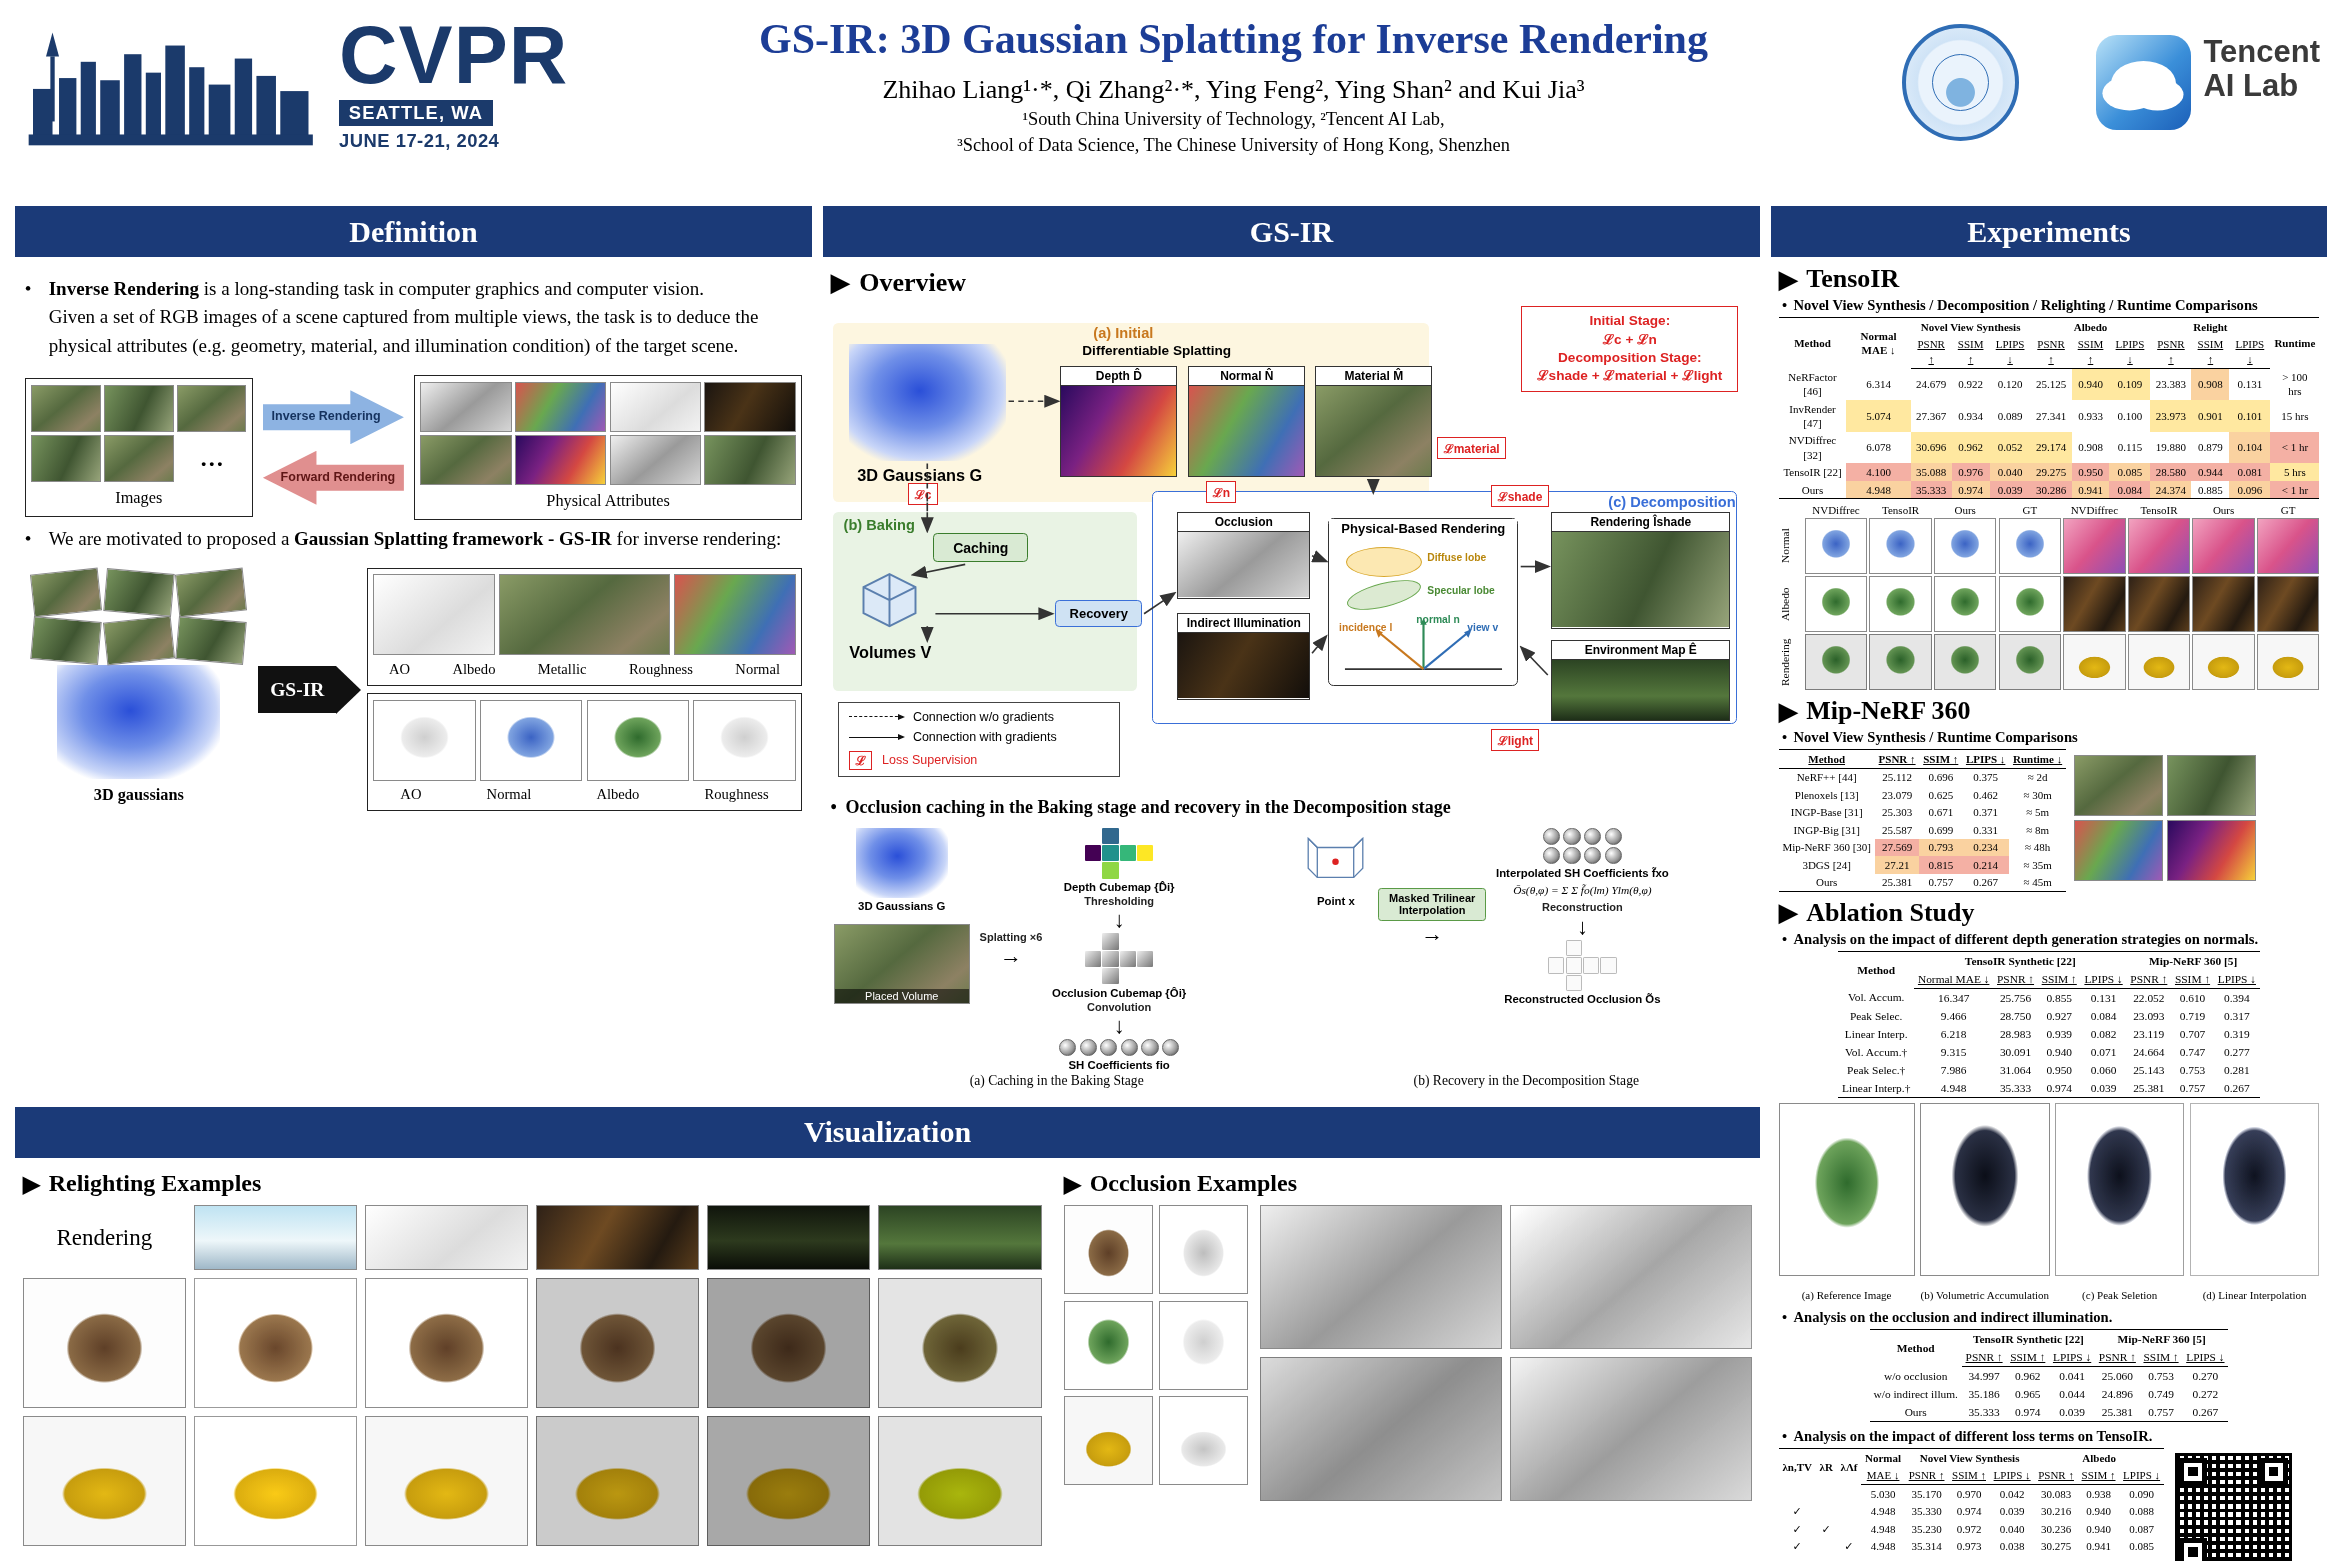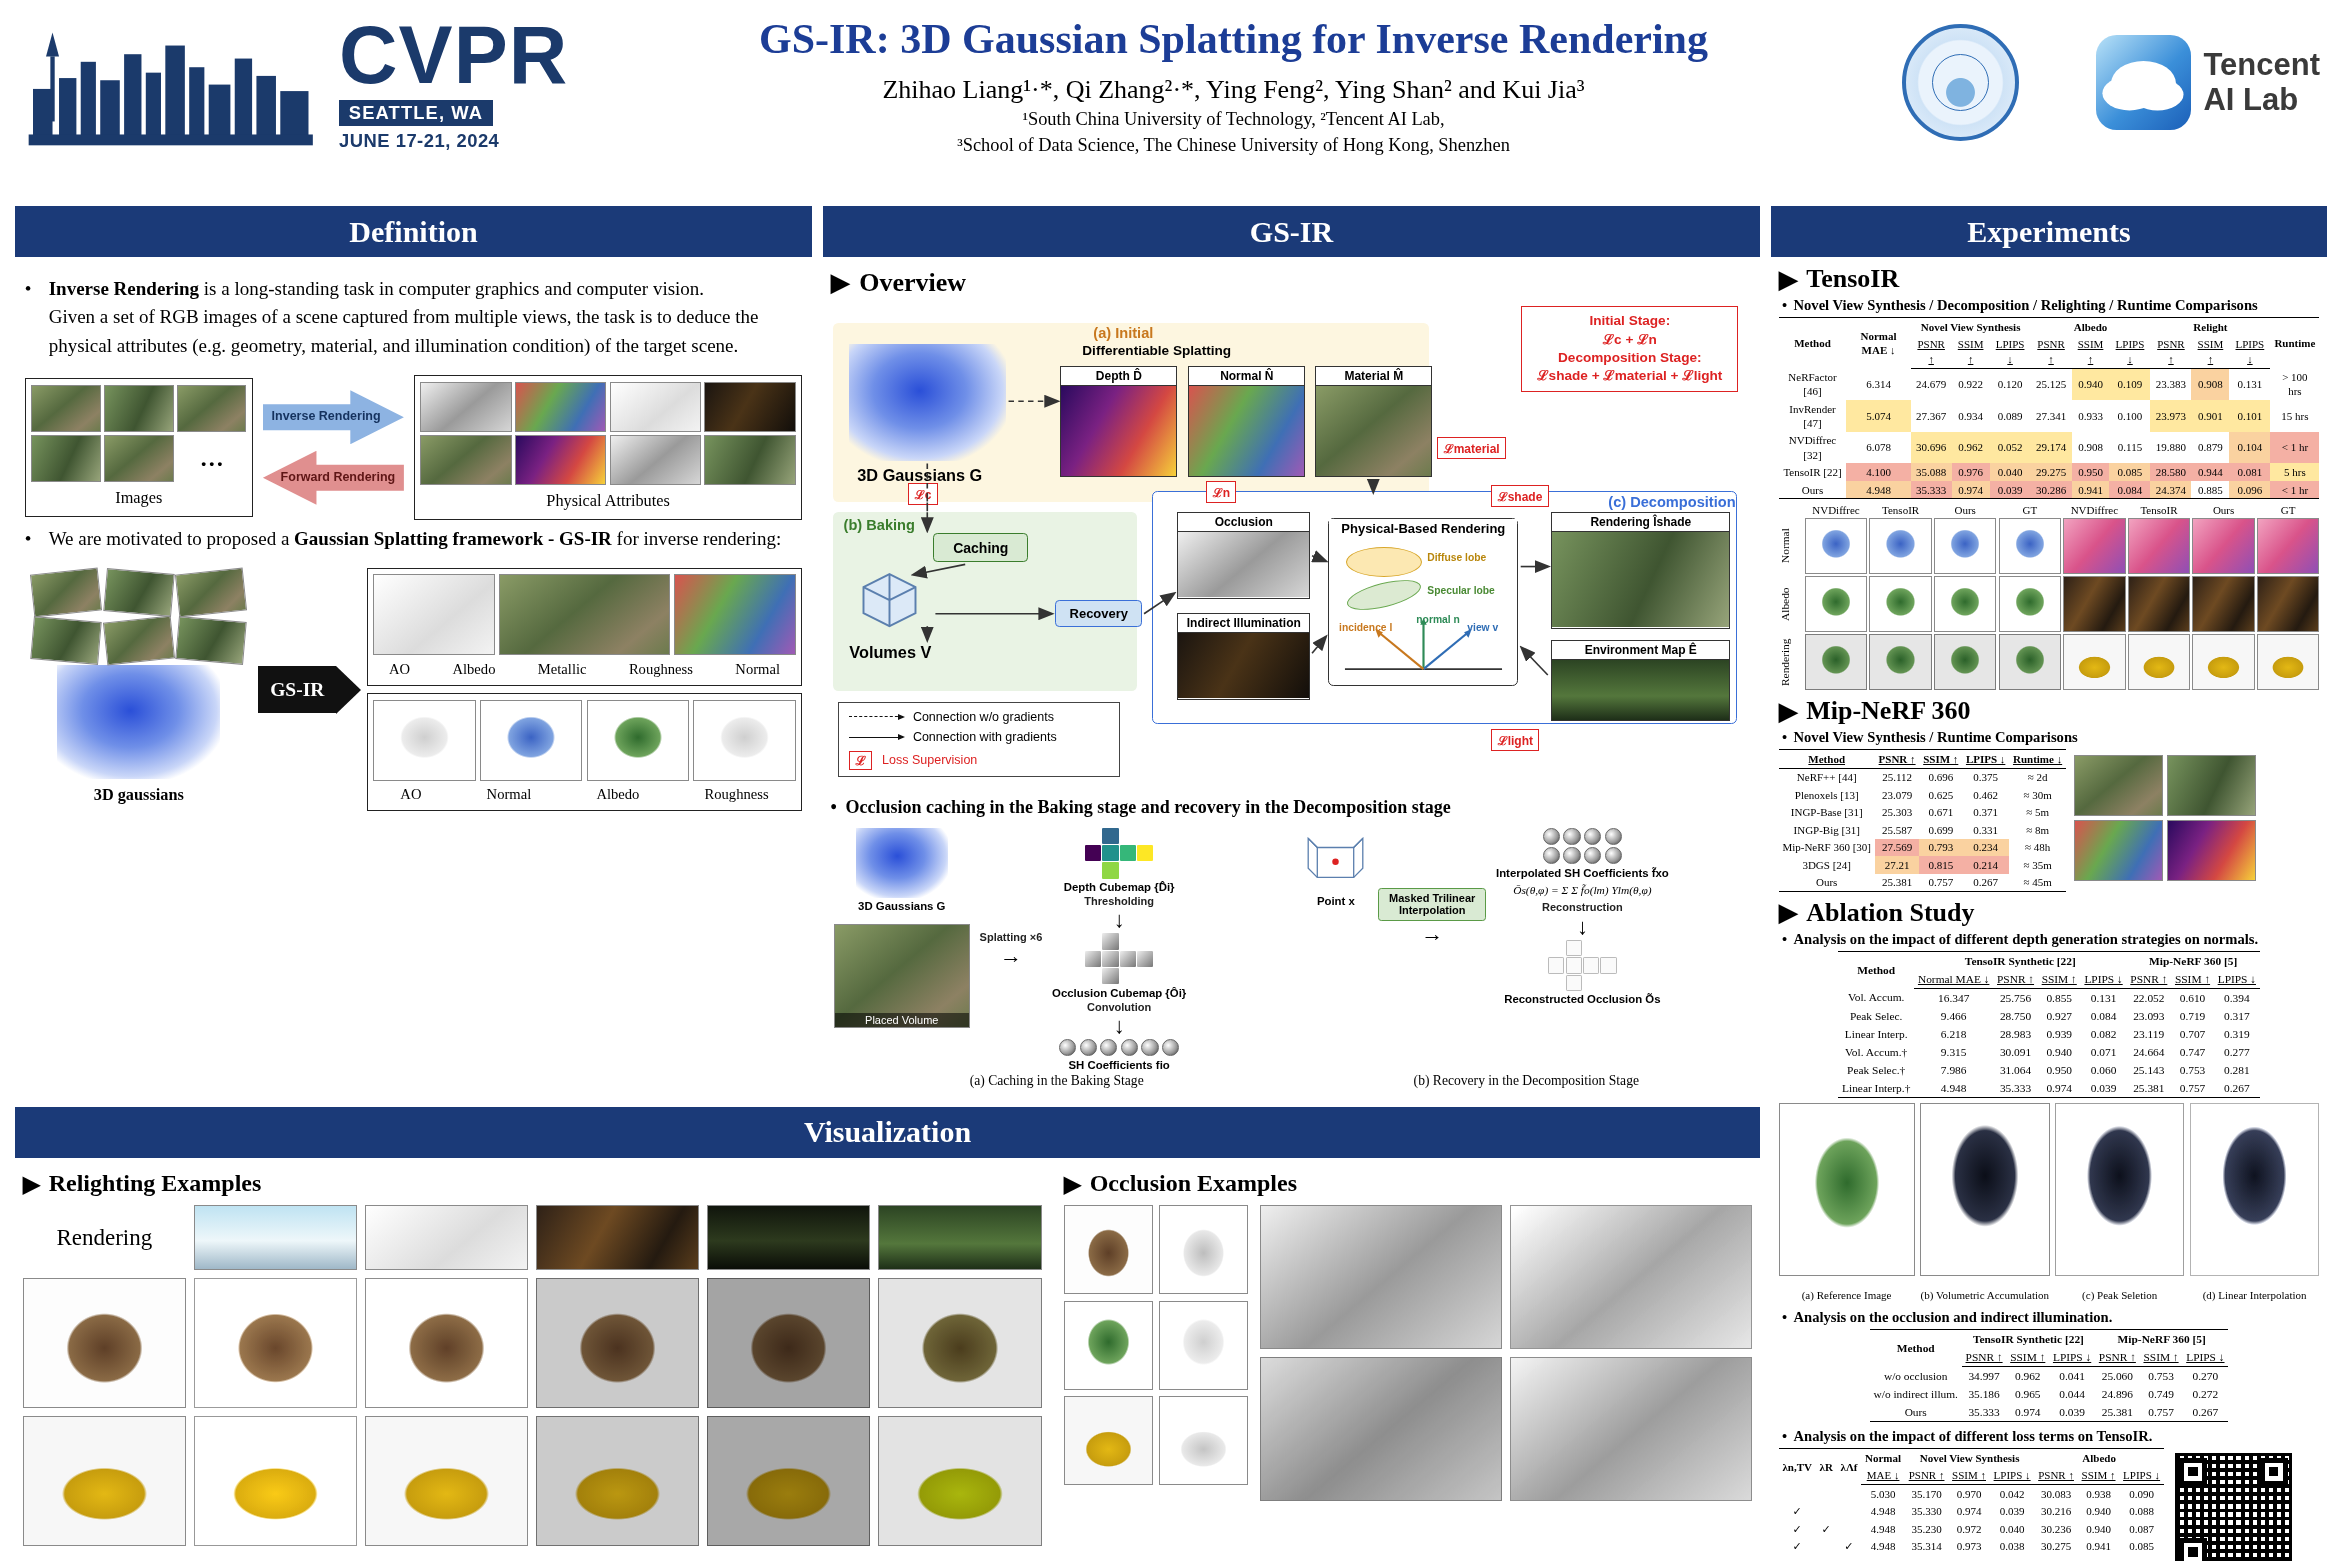--- a/index.html
+++ b/index.html
@@ -16,21 +16,21 @@
   .cvpr-loc { background:#1b3a6b; color:#fff; font-family:"Liberation Sans",sans-serif; font-weight:bold; font-size:18.4px; padding:2.2px 9.8px; width:max-content; letter-spacing:1.1px; }
   .cvpr-date { color:#1b3a6b; font-family:"Liberation Sans",sans-serif; font-weight:bold; font-size:18.4px; letter-spacing:0.5px; }
   .hdr-center { flex:1; text-align:center; padding-top:2.2px; }
   .hdr-title { font-size:42px; font-weight:bold; color:#1c3d96; }
   .hdr-authors { font-size:26px; margin-top:12px; }
   .hdr-affil { font-size:18.4px; margin-top:4.3px; }
   .logos { width:515px; display:flex; justify-content:flex-end; align-items:center; gap:33px; padding-top:11px; }
   .scut-seal { width:117px; height:117px; border-radius:50%; border:4.9px solid #2f6db5; background:radial-gradient(circle,#eaf3fc 54%, #cfe3f6 56%, #eaf3fc); position:relative; flex:none; }
   .scut-seal .seal-inner { position:absolute; inset:26px; border-radius:50%; border:1.6px solid #2f6db5;
       background:radial-gradient(circle at 50% 68%, #7fb3e0 0 30%, transparent 32%); }
-  .tencent { display:flex; align-items:center; gap:12px;margin-left:44px; }
+  .tencent { display:flex; align-items:flex-start; gap:12px;margin-left:44px; }
   .tc-mark { width:95px; height:95px; border-radius:20.6px; background:linear-gradient(135deg,#b9e2f8,#3b8fd9 55%,#1b5fb8); position:relative; flex:none; }
   .tc-mark::after { content:''; position:absolute; left:15px; right:15px; top:26px; bottom:24px; background:#fff; border-radius:50%; box-shadow:-14px 9.8px 0 -5.4px #fff, 14px 11px 0 -6.5px #fff; }
   .tc-text { font-family:"Liberation Sans",sans-serif; color:#3a3a3a; font-size:31px; line-height:1.1; font-weight:bold; }
 
   
   .main { display:flex; gap:11px; padding:0 15px; }
   .left-center { width:1745px; display:flex; flex-direction:column; }
   .row1 { display:flex; gap:11px; height:893px; }
   .col-def { width:797px; }
   .col-gsir { flex:1; }
@@ -131,21 +131,21 @@
   .cf-arrow-lab { font-size:11px; font-weight:bold; text-align:center; color:#222; }
   .cross { display:grid; grid-template-rows:repeat(3,16.3px); grid-template-columns:repeat(4,16.3px); gap:1.1px; }
   .cross span { border-radius:1.1px; }
   .cross.color span:nth-child(1){ background:#31688e; } .cross.color span:nth-child(2){ background:#440154; }
   .cross.color span:nth-child(3){ background:#21918c; } .cross.color span:nth-child(4){ background:#35b779; }
   .cross.color span:nth-child(5){ background:#fde725; } .cross.color span:nth-child(6){ background:#8fd744; }
   .cross.gray span { background:linear-gradient(135deg,#eee,#777); }
   .cross.white span { background:#fafafa; border:0.5px solid #bbb; }
   .sph-row { display:flex; gap:3.3px; }
   .sph { width:17.3px; height:17.3px; border-radius:50%; background:radial-gradient(circle at 35% 35%, #fff, #999 60%, #3a3a3a); border:0.5px solid #666; }
-  .pv-photo { position:relative; width:136px; height:104px;padding-left:40px; }
+  .pv-photo { position:relative; width:136px; height:80px;padding-left:40px; }
   .pv-lab { position:absolute; bottom:0; left:0; right:0; background:rgba(0,0,0,.55); color:#fff; font-size:11px; text-align:center; padding:1.1px 0; }
   .equation { font-size:11.4px; font-style:italic; text-align:center; margin:3.3px 0; font-family:"Liberation Serif",serif; }
   .green-arrow { background:#d9ead3; border:1.1px solid #5a9a46; border-radius:3.3px; font-size:11px; font-weight:bold; padding:3.3px 5.4px; text-align:center; }
   .cubewire { width:65px; height:65px; }
 
   
   .viz-body { display:flex; gap:22px; padding:4.3px 7.6px; }
   .viz-left { width:1019px; }
   .viz-right { flex:1; }
   .viz-h { display:flex; gap:7.6px; align-items:center; font-size:24px; font-weight:bold; margin-bottom:7.6px; }

